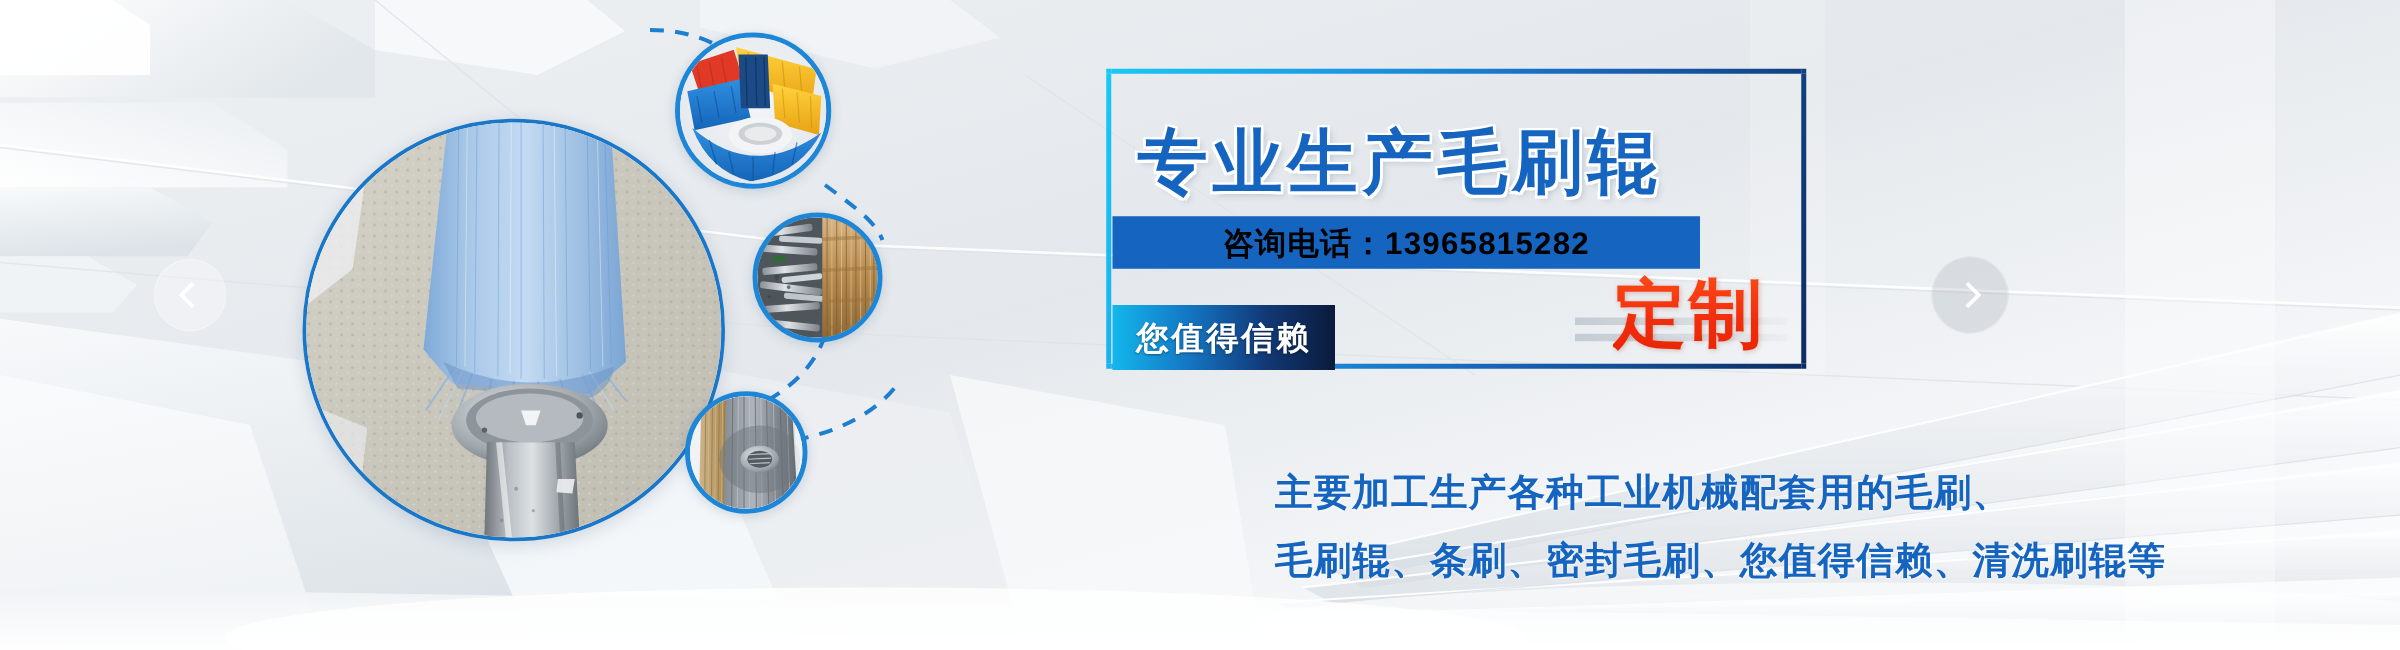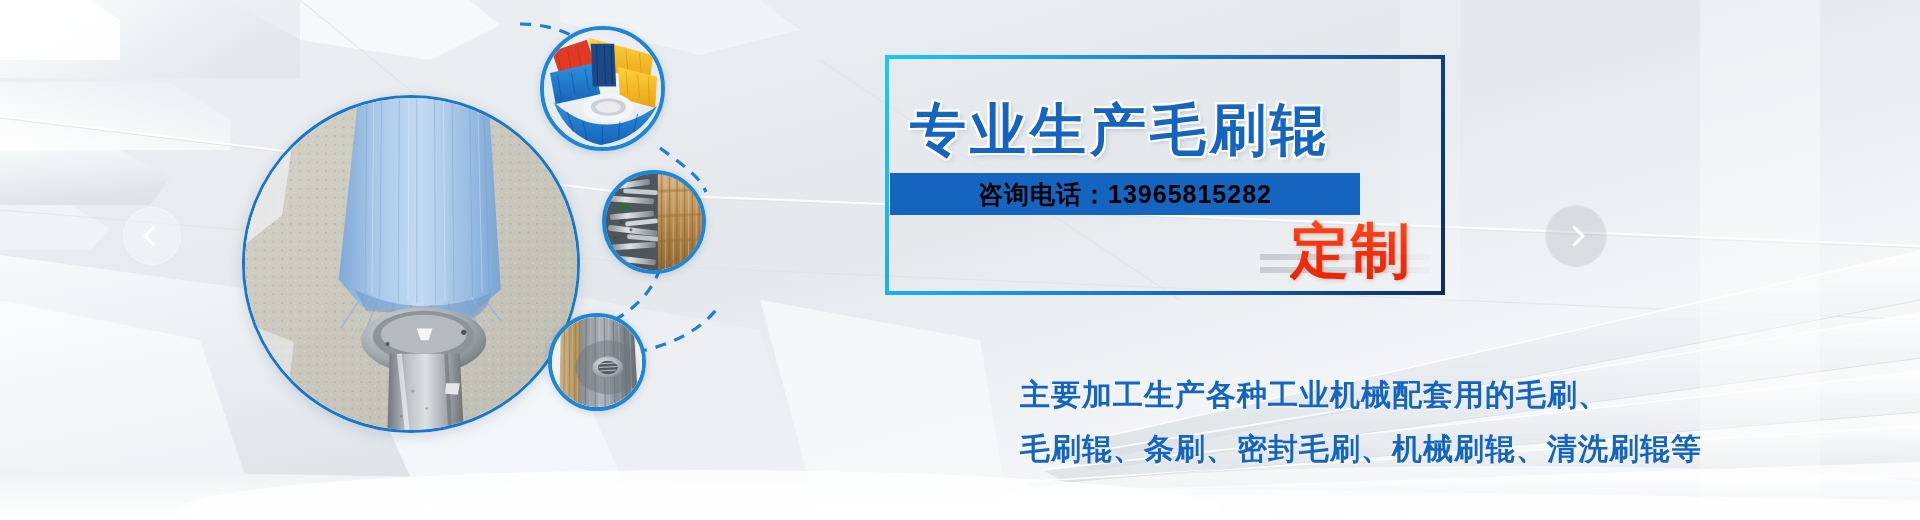--- a/index.html
+++ b/index.html
@@ -519,28 +519,31 @@
 
   <div class="right-block">
     <div class="frame"></div>
 
     <div class="title">专业生产毛刷辊</div>
 
     <div class="phone-band">
       <span class="txt">咨询电话：13965815282</span>
     </div>
 
+    <div class="trust-band">
+      <span class="txt">您值得信赖</span>
+    </div>
   </div>
 
   <div class="custom-wrap">
     <div class="custom-lines">
       <i></i>
       <i></i>
     </div>
     <div class="custom-word">定制</div>
   </div>
 
   <div class="desc">
     <div class="l1">主要加工生产各种工业机械配套用的毛刷、</div>
-    <div class="l2">毛刷辊、条刷、密封毛刷、机械刷辊、清洗刷辊等</div>
+    <div class="l2">毛刷辊、条刷、密封毛刷、您值得信赖、清洗刷辊等</div>
   </div>
 
 </div>
 
 </body></html>

